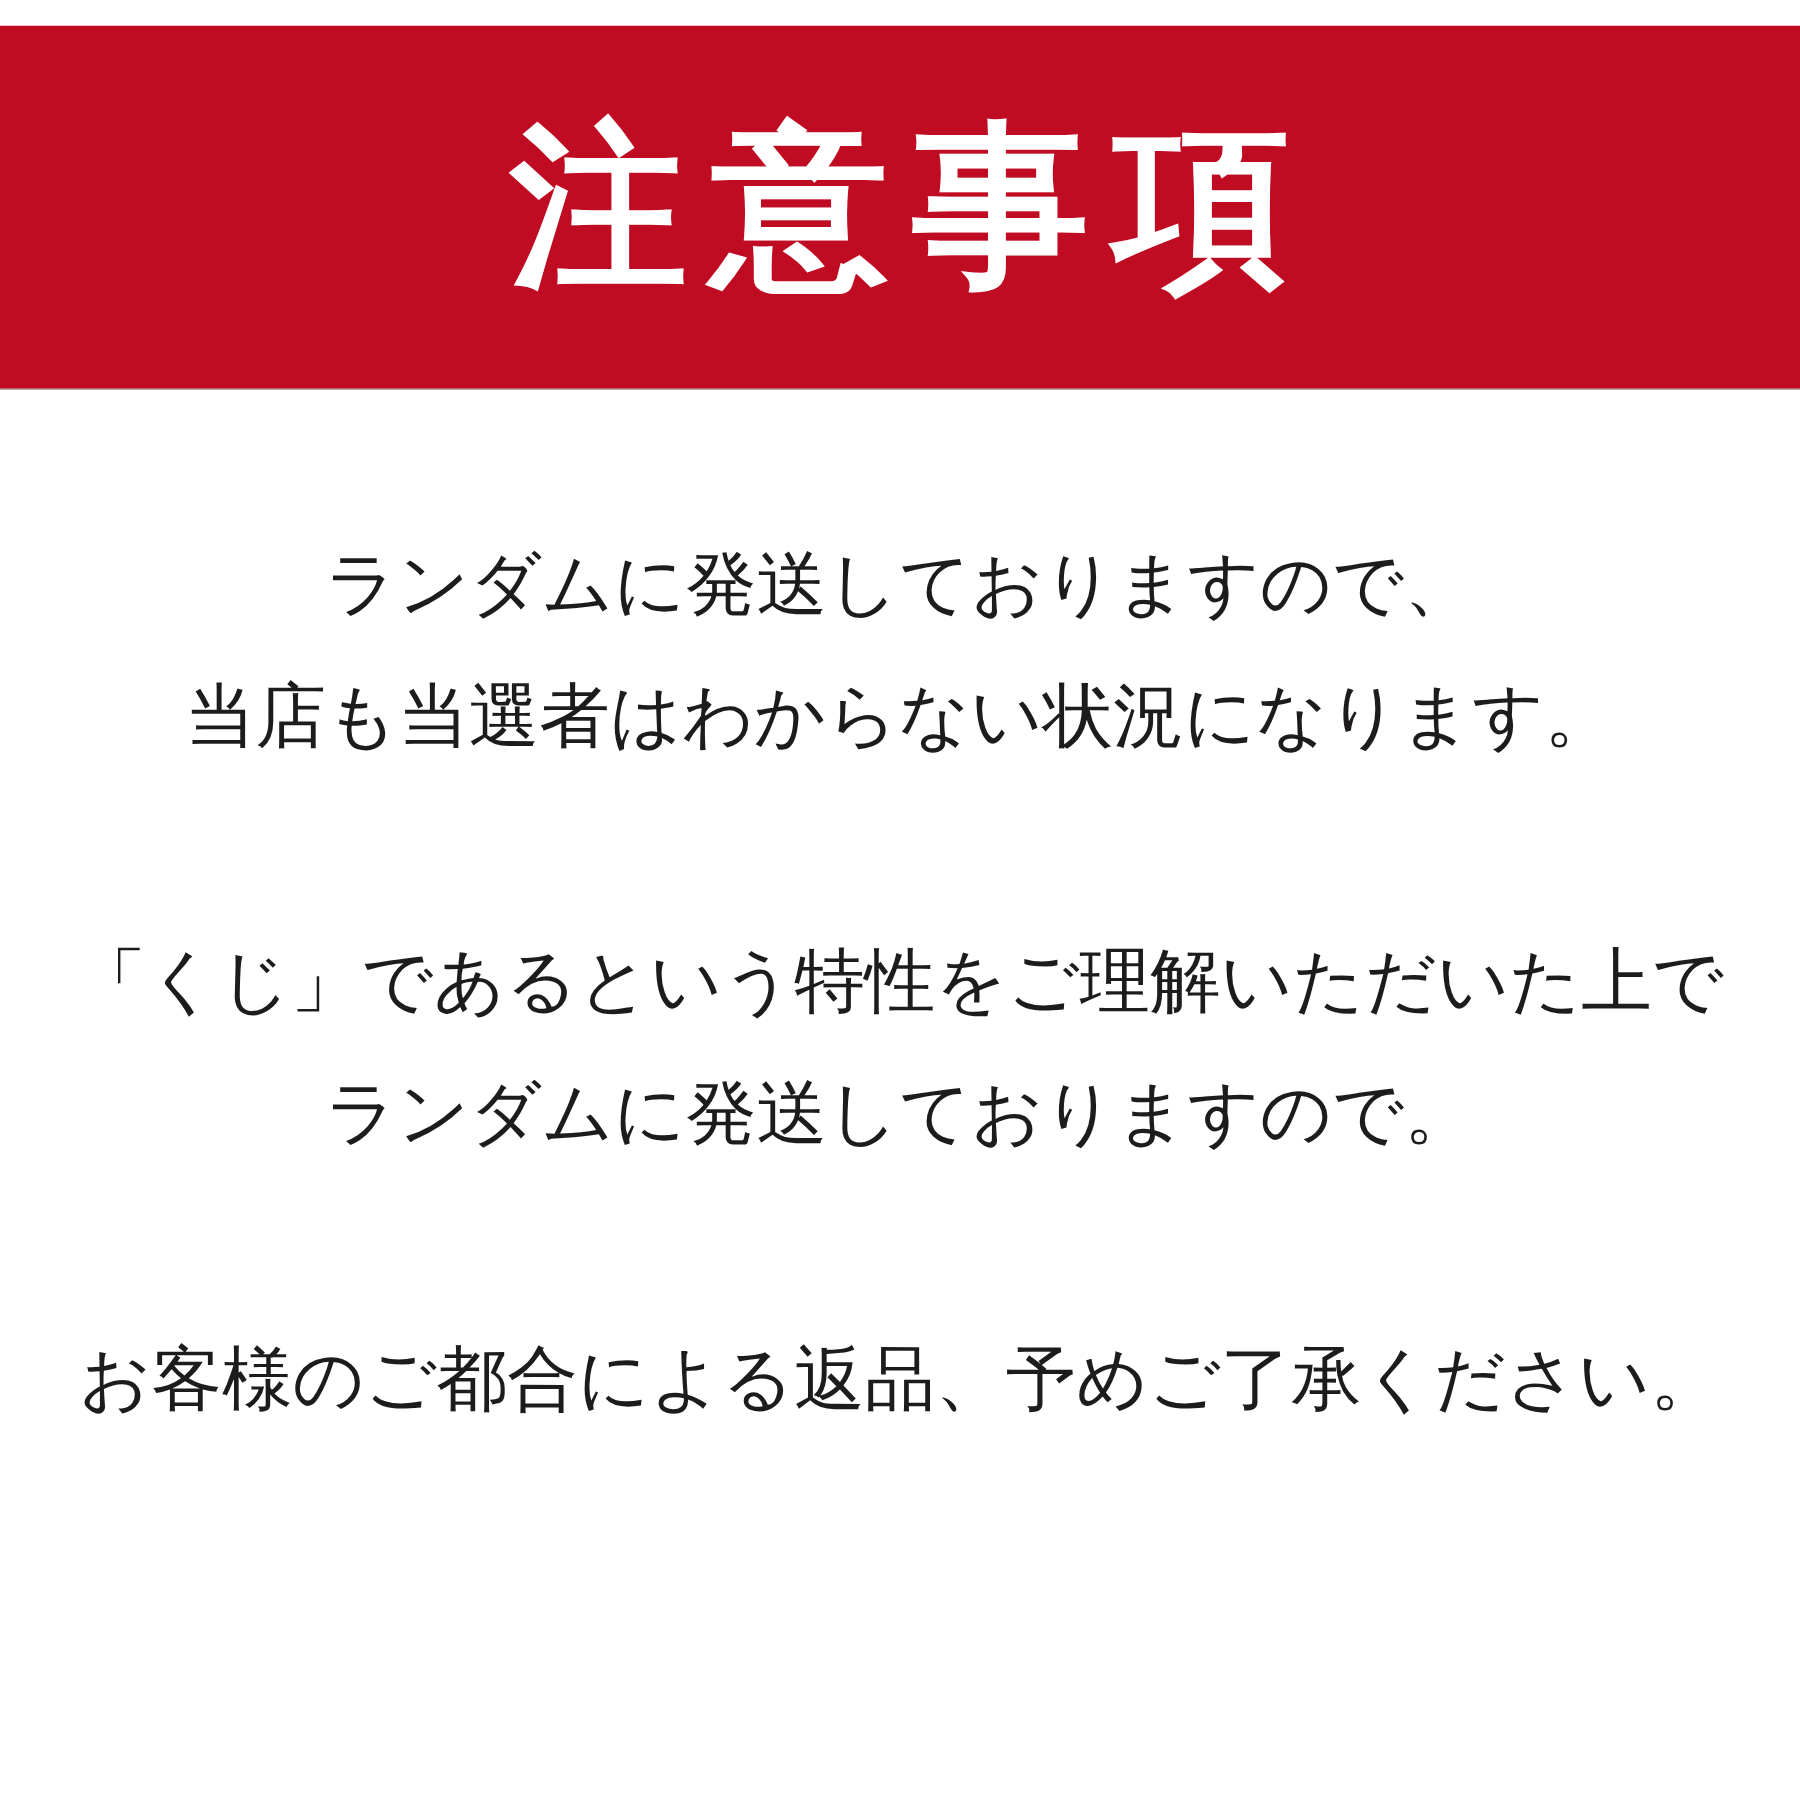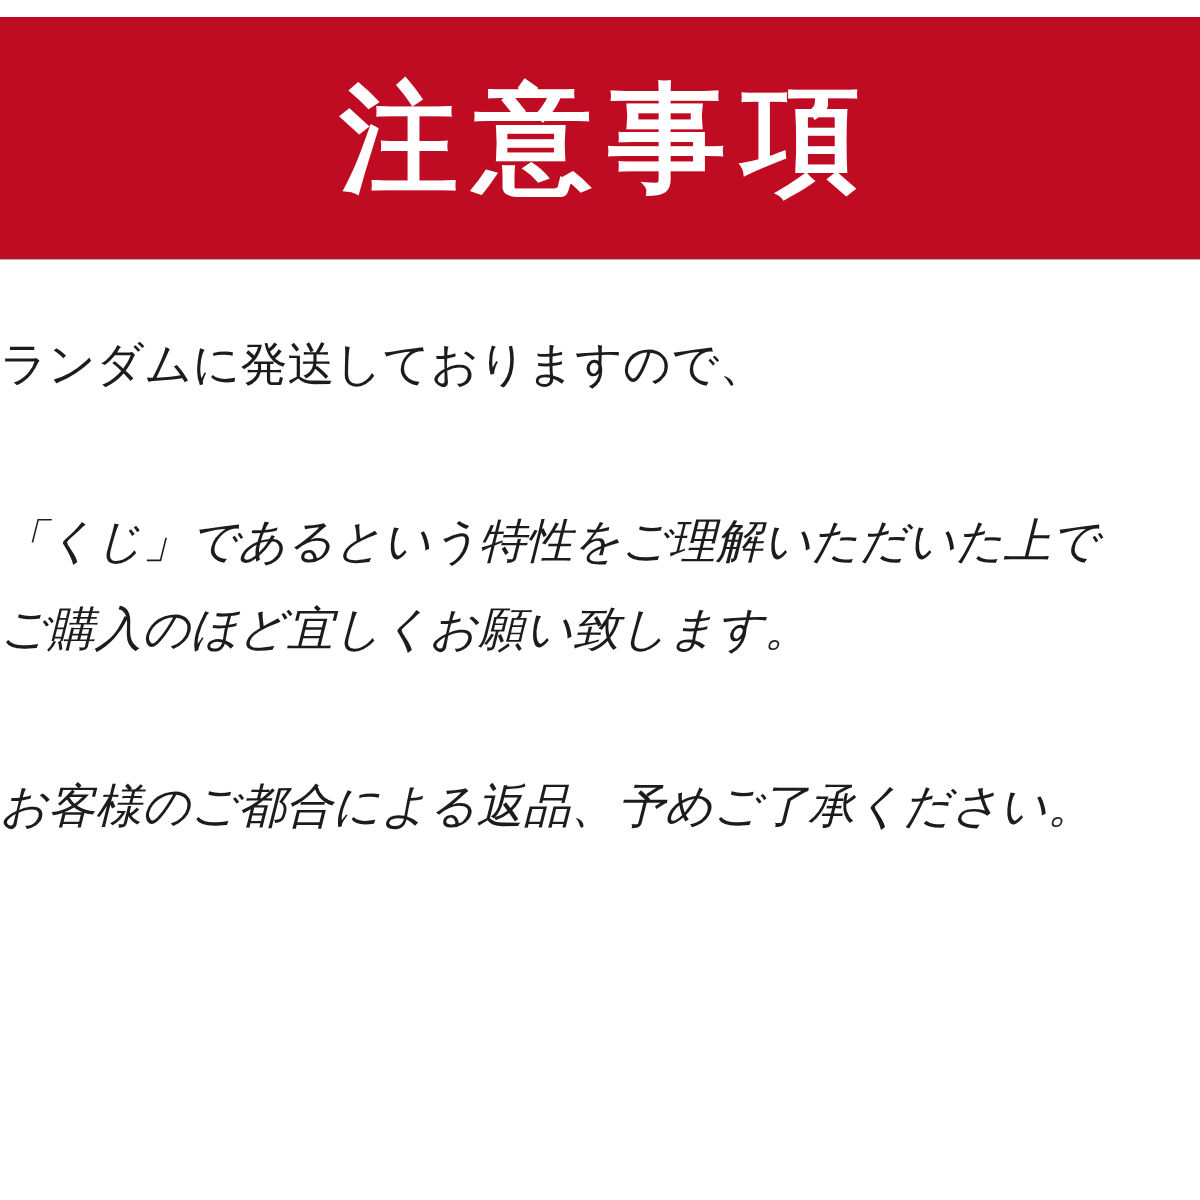--- a/index.html
+++ b/index.html
@@ -31,31 +31,31 @@
     padding-left: 16px;      
     color: var(--banner-fg, #ffffff);
     font-size: 118px;
     line-height: 1;
     font-weight: 900;
     letter-spacing: 16px;
     white-space: nowrap;
   }
   .content {
     box-sizing: border-box;
-    padding-top: 61px;
+    padding-top: 86px;
+    text-align: center;
     color: var(--body-fg, #1e1b1b);
     font-size: 47px;
     font-weight: 500;
   }
   .para {
     margin: 0;
   }
   .para + .para {
     margin-top: 89px;
-    font-style: italic;
   }
   .line {
     display: block;
     line-height: 88px;
     white-space: nowrap;
     letter-spacing: 0;
   }
 </style>
 </head>
 <body>
@@ -63,25 +63,26 @@
 <div class="page">
 
   <header class="banner">
     <h1 class="banner-title">注意事項</h1>
   </header>
 
   <main class="content">
 
     <p class="para">
       <span class="line">ランダムに発送しておりますので、</span>
+      <span class="line">当店も当選者はわからない状況になります。</span>
     </p>
 
     <p class="para">
       <span class="line">「くじ」であるという特性をご理解いただいた上で</span>
-      <span class="line">ご購入のほど宜しくお願い致します。</span>
+      <span class="line">ランダムに発送しておりますので。</span>
     </p>
 
     <p class="para">
       <span class="line">お客様のご都合による返品、予めご了承ください。</span>
     </p>
 
   </main>
 
 </div>
 

